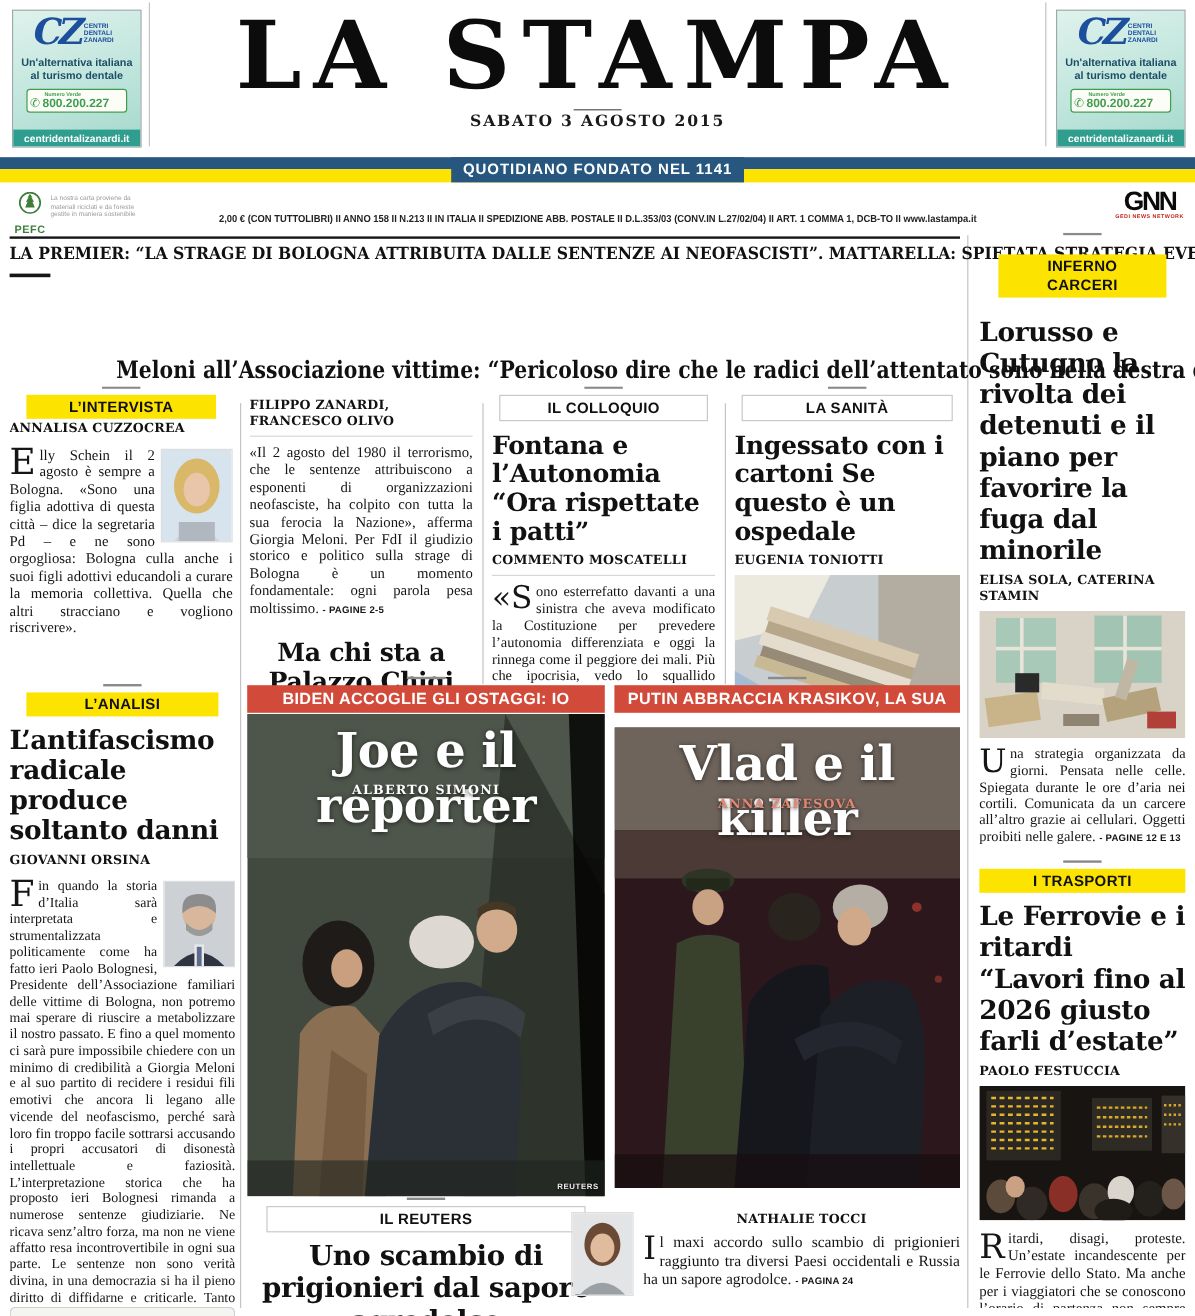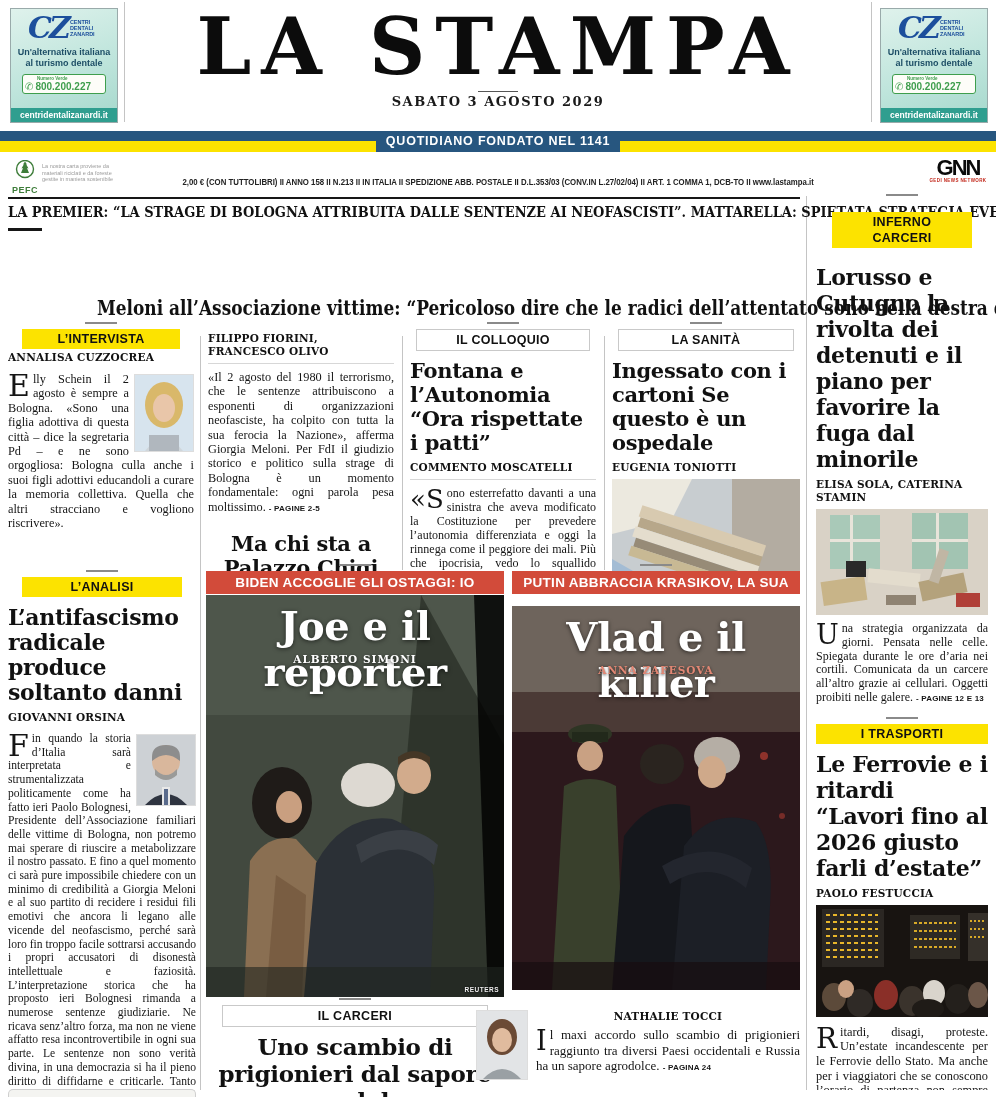--- a/index.html
+++ b/index.html
@@ -129,21 +129,21 @@
     </div>
     <div class="ad-footer">centridentalizanardi.it</div>
   </div>
 
   <div class="vrule" style="left:124px;top:2px;height:120px;"></div>
   <div class="vrule" style="left:871px;top:2px;height:120px;"></div>
 
   <div class="masthead">
     <div class="mast-title">LA STAMPA</div>
     <div class="mast-dash"></div>
-    <div class="mast-date">SABATO 3 AGOSTO 2029</div>
+    <div class="mast-date">SABATO 3 AGOSTO 2015</div>
   </div>
 
   <div class="band">
     <div class="band-blue"></div>
     <div class="band-yellow"></div>
     <div class="band-motto">QUOTIDIANO FONDATO NEL 1141</div>
   </div>
 
   <div class="pefc">
     <div class="pefc-badge">
@@ -190,21 +190,21 @@
           <path d="M10 76 Q29 52 48 76 Z" fill="#cfd6db"></path>
           <rect x="14" y="60" width="30" height="16" fill="#b0b7be"></rect>
         </svg>
       </span>
       <span class="drop">E</span><span>lly Schein il 2 agosto è sempre a Bologna. «Sono una figlia adottiva di questa città – dice la segretaria Pd – e ne sono orgogliosa: Bologna culla anche i suoi figli adottivi educandoli a curare la memoria collettiva. Quella che altri stracciano e vogliono riscrivere».</span>
       
     </div>
   </div>
 
   <div class="abs" style="left:208px;top:330px;width:186px;height:242px;overflow:hidden;">
-    <div class="byline byline-rule">FILIPPO FIORINI, FRANCESCO OLIVO</div>
+    <div class="byline byline-rule">FILIPPO ZANARDI, FRANCESCO OLIVO</div>
     <div class="body-text" style="height:150px;overflow:hidden;">
       <span>«Il 2 agosto del 1980 il terrorismo, che le sentenze attribuiscono a esponenti di organizzazioni neofasciste, ha colpito con tutta la sua ferocia la Nazione», afferma Giorgia Meloni. Per FdI il giudizio storico e politico sulla strage di Bologna è un momento fondamentale: ogni parola pesa moltissimo.</span>
       <span class="pageref">- PAGINE 2-5</span>
     </div>
     <div class="col-head" style="text-align:center;font-size:21px;line-height:24px;margin-top:12px;">Ma chi sta a Palazzo Chigi deve rappresentare tutti</div>
 
   </div>
 
   <div class="abs" style="left:410px;top:322px;width:186px;height:250px;overflow:hidden;">
     <div class="dash"></div>
@@ -311,21 +311,21 @@
         <path d="M150 260 Q200 230 240 262 L234 282 Q198 252 158 278 Z" fill="#23262e"></path>
         <rect y="356" width="288" height="28" fill="#170d10" opacity=".7"></rect>
       </svg>
       <div class="photo-title">Vlad e il killer</div>
       <div class="photo-byline" style="color:#e28774;">ANNA ZAFESOVA</div>
     </div>
   </div>
 
   <div class="abs" style="left:206px;top:998px;width:298px;text-align:center;">
     <div class="dash"></div>
-    <div class="label label-box" style="margin:0 16px;">IL CARCERI</div>
+    <div class="label label-box" style="margin:0 16px;">IL REUTERS</div>
     <div class="col-head" style="font-size:23px;line-height:27px;text-align:center;margin-top:6px;">Uno scambio di prigionieri dal sapore agrodolce</div>
   </div>
 
   <div class="abs" style="left:476px;top:1010px;border:1px solid #ddd;line-height:0;">
     <svg width="50" height="68" viewBox="0 0 50 68">
       <rect width="50" height="68" fill="#e2e4e6"></rect>
       <ellipse cx="25" cy="26" rx="15" ry="18" fill="#6b4a35"></ellipse>
       <ellipse cx="25" cy="29" rx="10" ry="12" fill="#e0bb9e"></ellipse>
       <path d="M6 68 Q25 48 44 68 Z" fill="#9aa0a4"></path>
     </svg>

